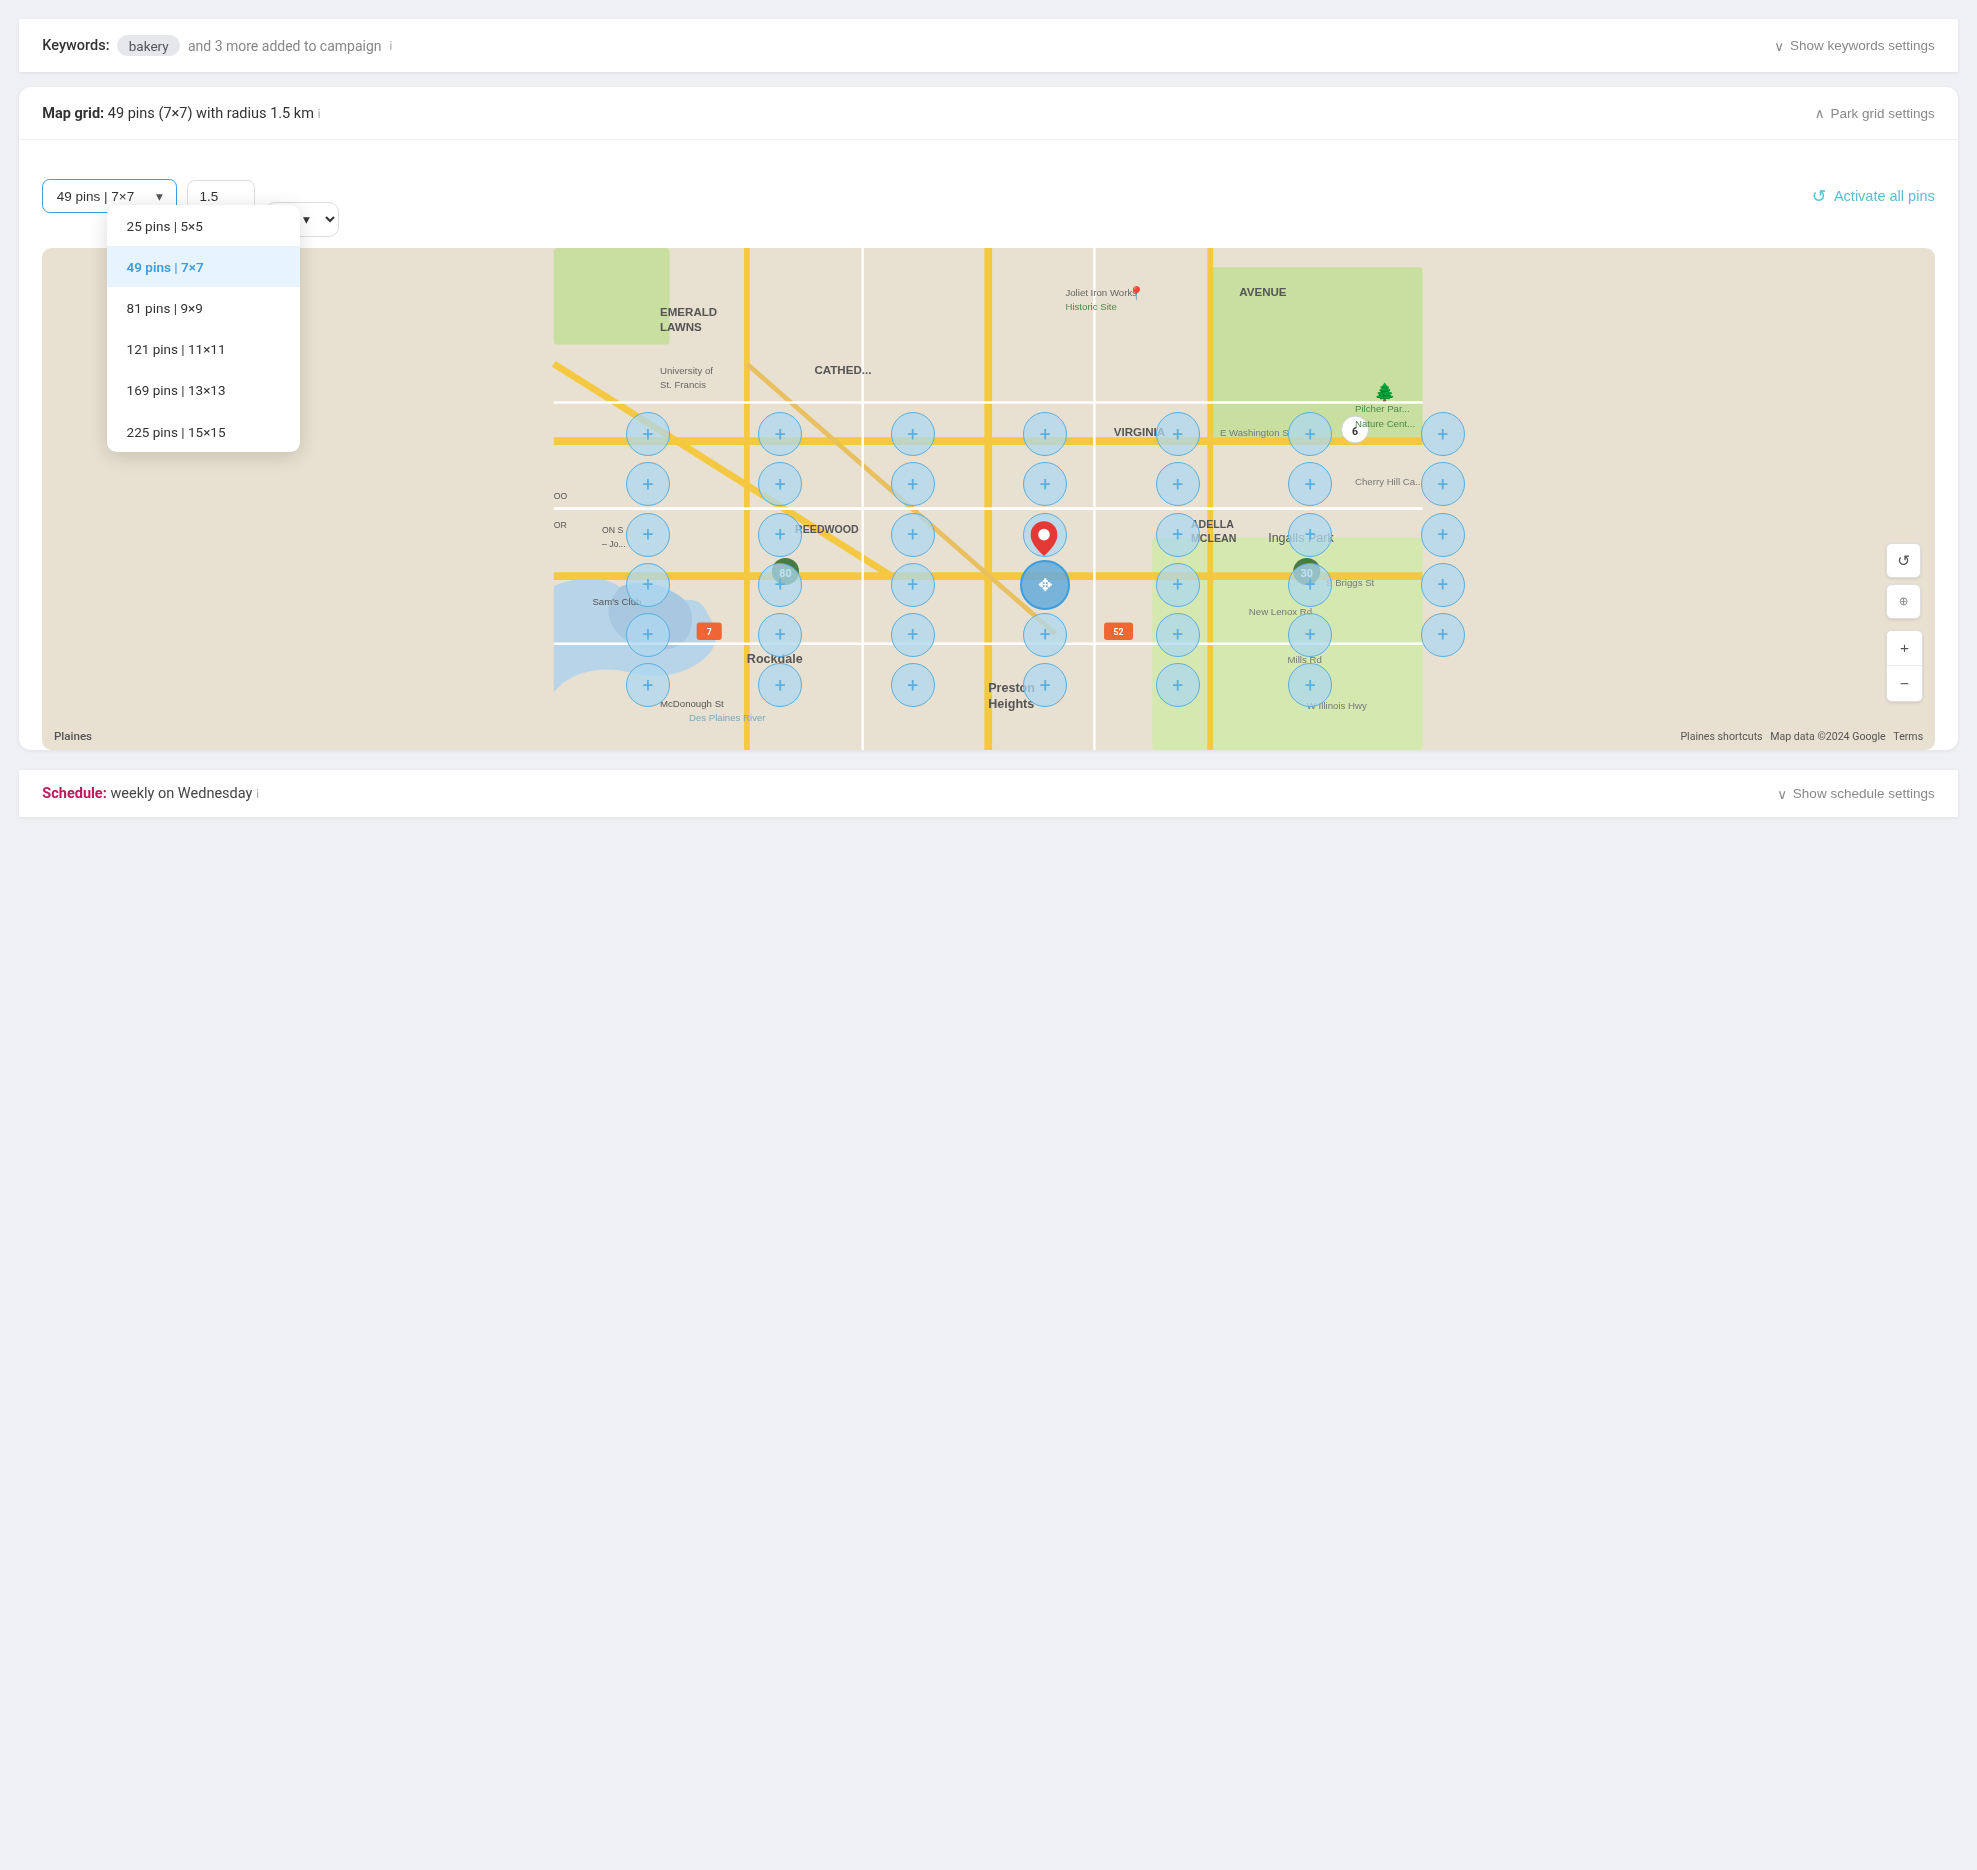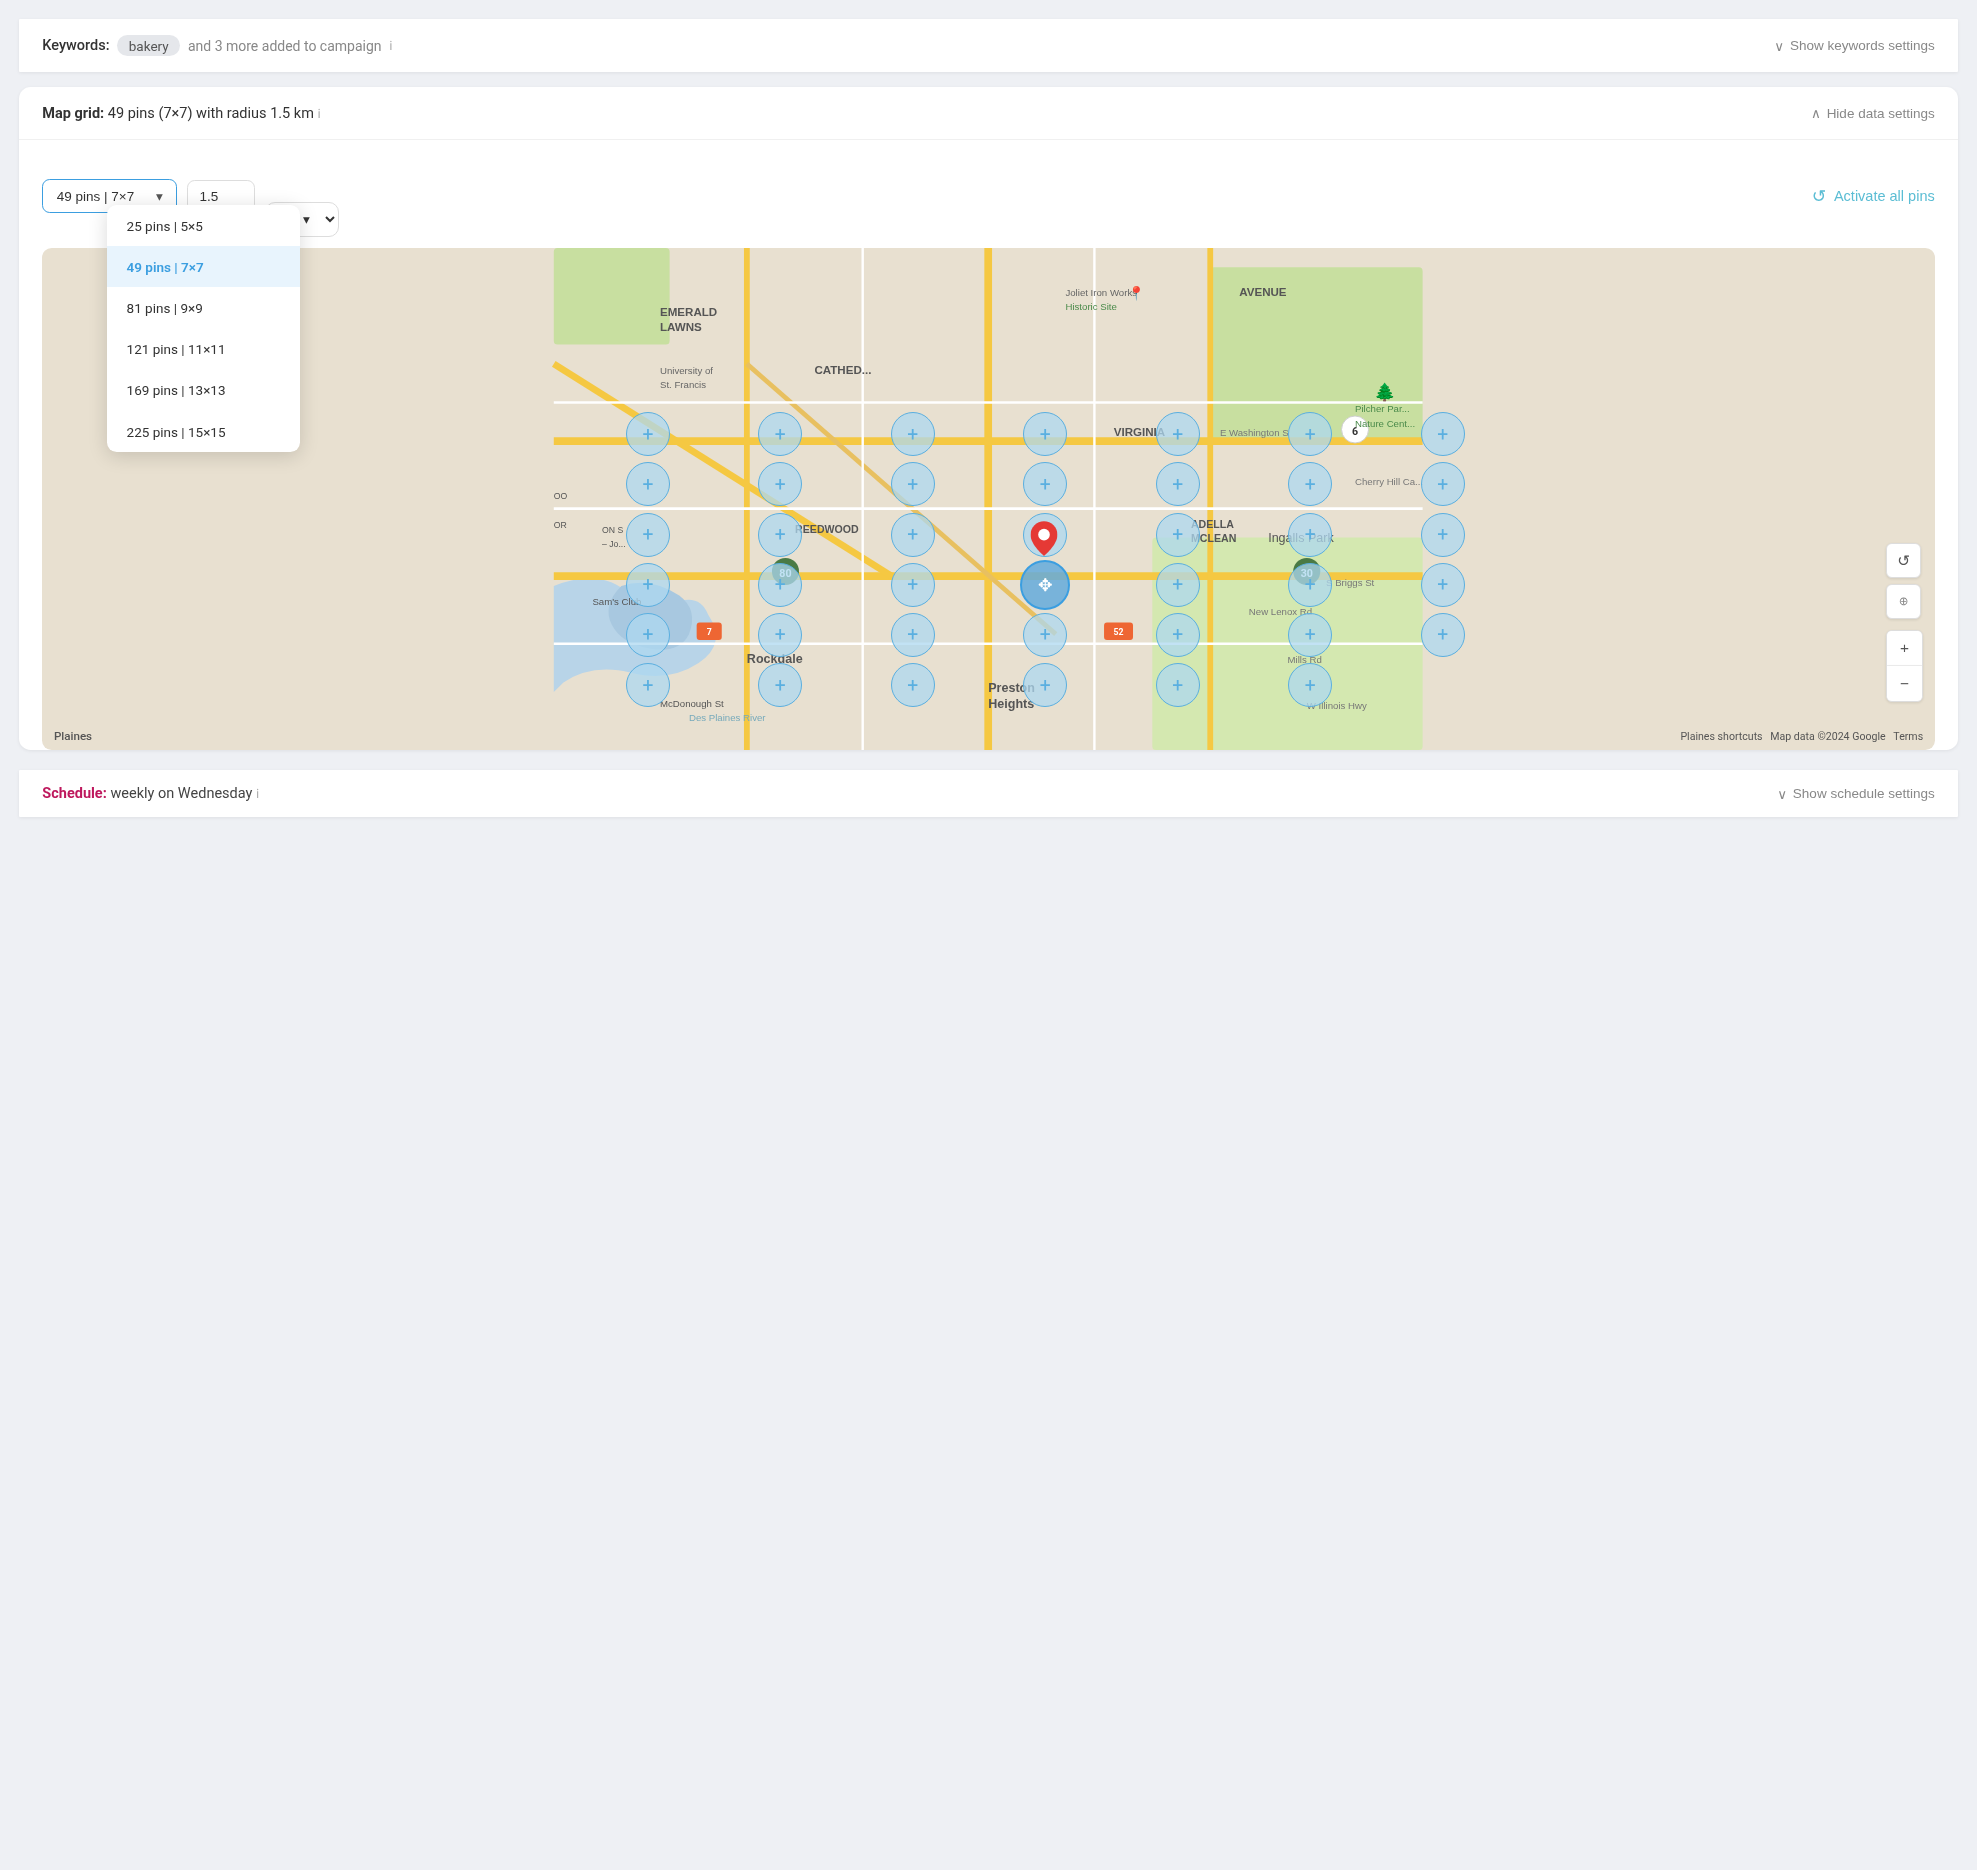--- a/index.html
+++ b/index.html
@@ -364,21 +364,21 @@
 
 <div class="map-grid-card">
 
   <div class="map-grid-header">
     <div class="map-grid-title">
       <strong>Map grid:</strong><span> 49 pins (7×7) with radius 1.5 km</span>
       <span class="info-icon">ℹ</span>
     </div>
     <button class="hide-settings-btn">
       <span>∧</span>
-      <span>Hide data settings</span>
+      <span>Park grid settings</span>
     </button>
   </div>
 
   <div class="controls-row">
     <div class="pins-select-wrapper">
       <button class="pins-select-btn">
         <span>49 pins | 7×7</span>
         <span class="chevron">▾</span>
       </button>
 

